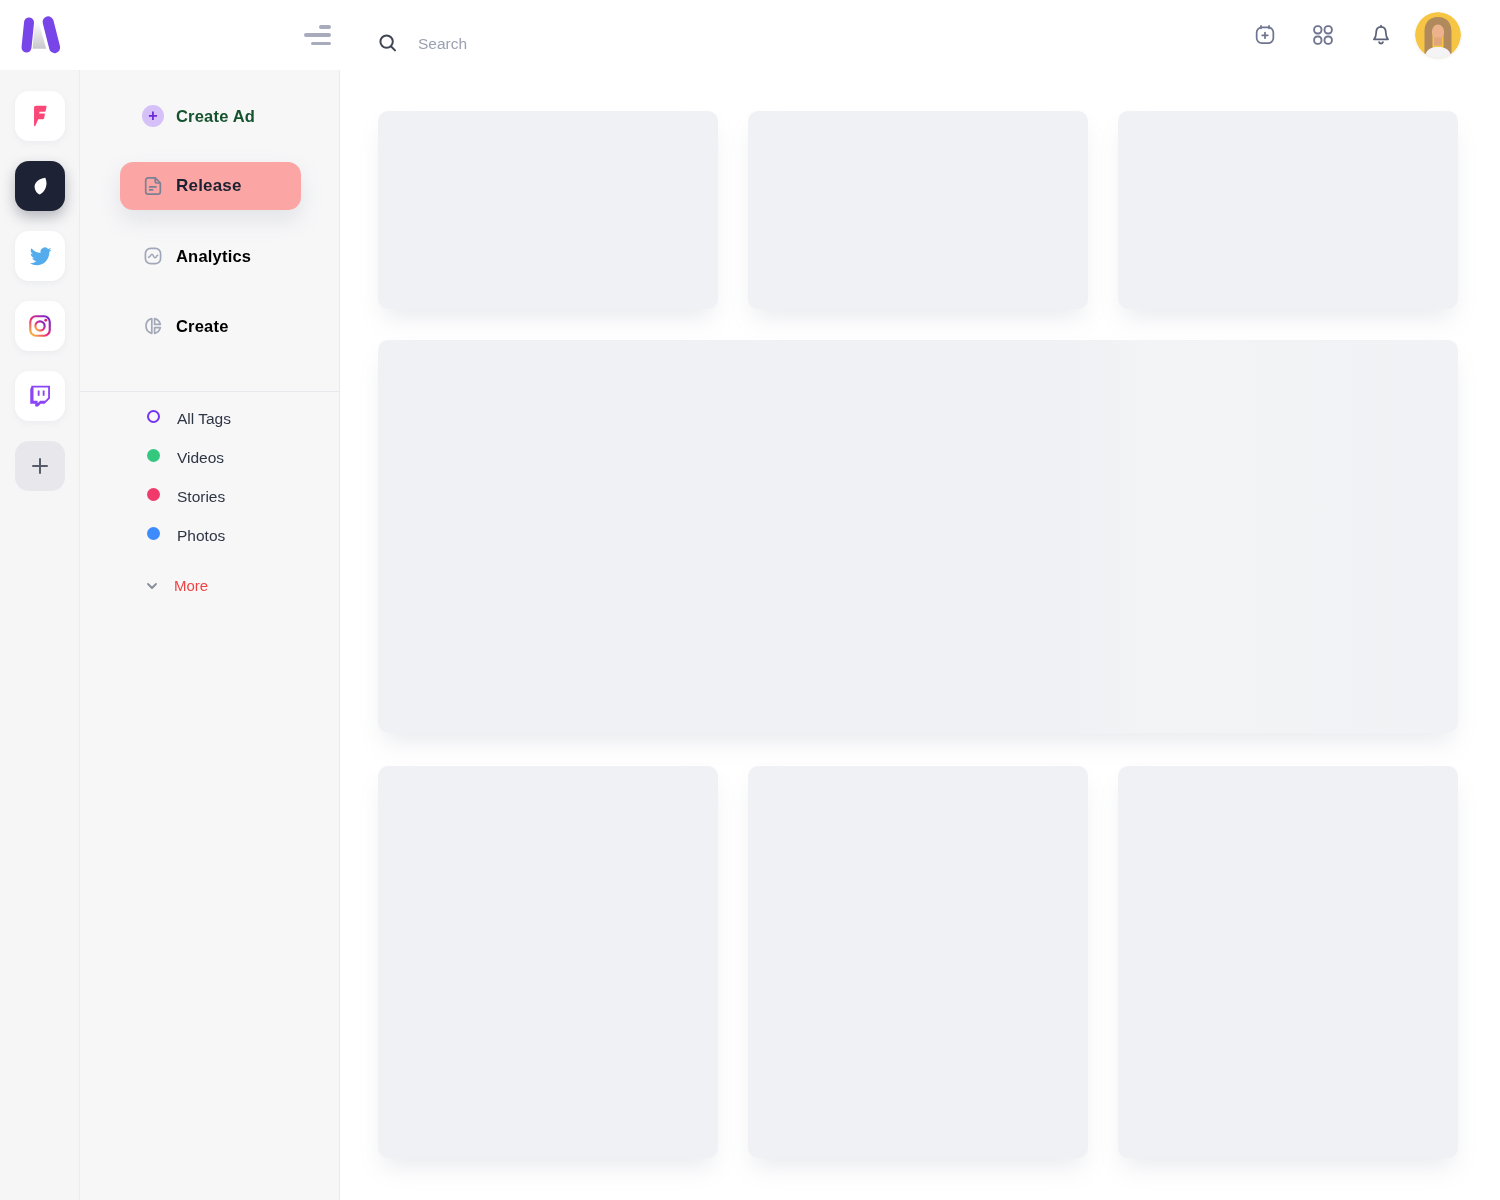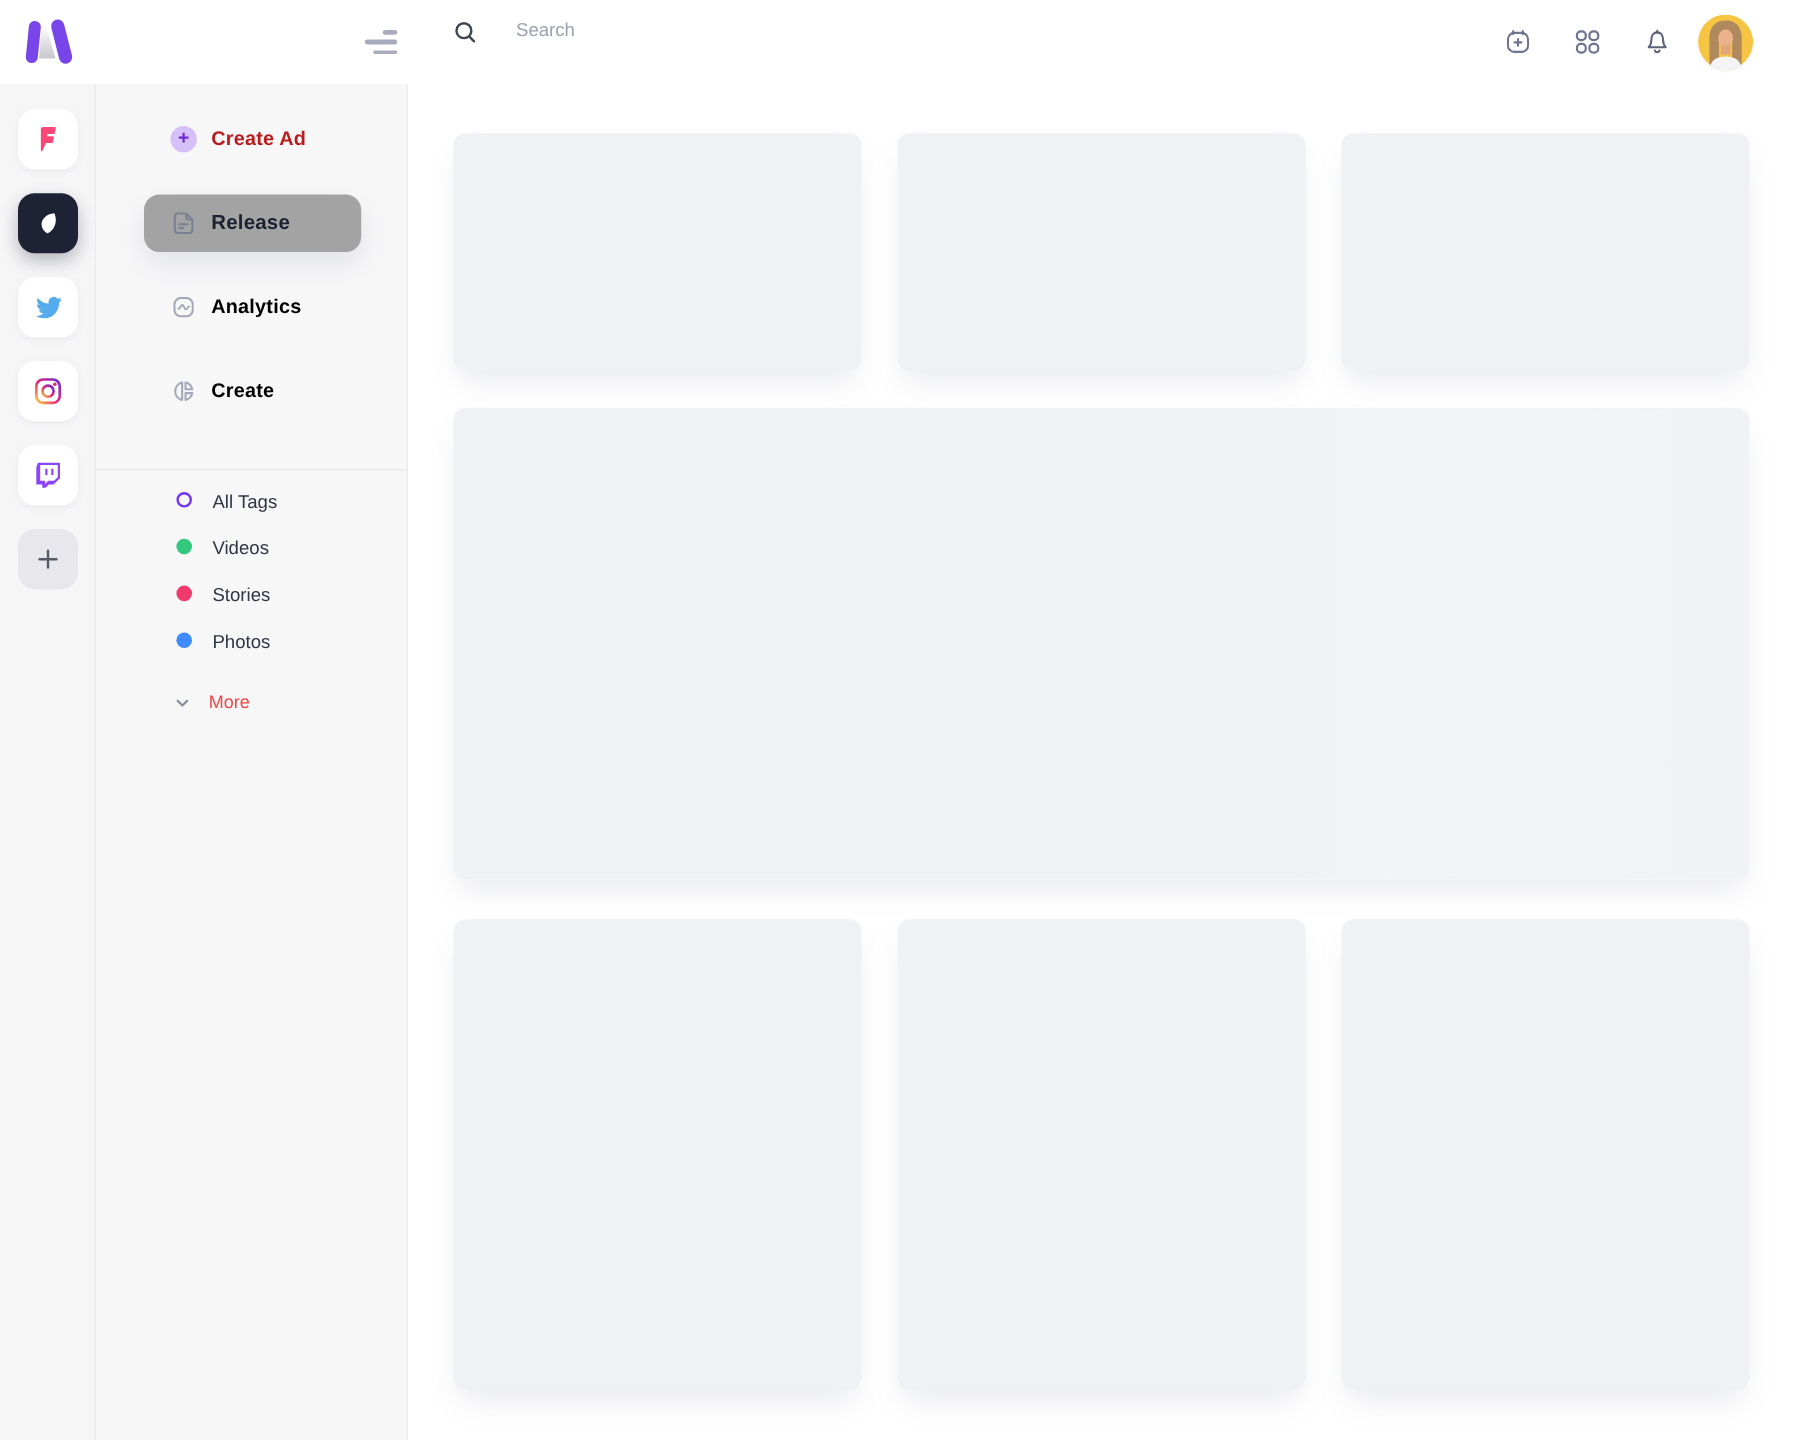--- a/index.html
+++ b/index.html
@@ -9,21 +9,21 @@
   
   .topbar { position:absolute; top:0; left:0; width:1500px; height:70px; background:#ffffff; z-index:5; }
   .logo-wrap { position:absolute; left:20px; top:14px; width:42px; height:42px; }
   .hamburger { position:absolute; left:303px; top:25px; width:28px; height:20px;
                display:flex; flex-direction:column; align-items:flex-end; justify-content:space-between; cursor:pointer; }
   .hamburger span { display:block; height:3.5px; border-radius:2px; background:#a7abbc; }
   .hamburger .b1 { width:12px; }
   .hamburger .b2 { width:27px; }
   .hamburger .b3 { width:20px; }
 
-  .search-area { position:absolute; left:378px; top:17px; width:420px; height:36px; display:flex; align-items:flex-start; gap:32px; }
+  .search-area { position:absolute; left:378px; top:17px; width:420px; height:36px; display:flex; align-items:flex-end; gap:20px; }
   .search-input { border:none; outline:none; background:transparent; font-size:15.5px; color:#2b3040; width:340px;
                   font-family:"Liberation Sans", sans-serif; }
   .search-input::placeholder { color:#9aa1b0; }
 
   .topbar-right { position:absolute; right:39px; top:0; height:70px; display:flex; align-items:center; }
   .tb-icon { width:26px; height:26px; margin-left:32px; cursor:pointer; display:block; }
   .avatar { width:46px; height:46px; border-radius:50%; overflow:hidden; margin-left:21px; cursor:pointer;
             box-shadow:0 1px 3px rgba(0,0,0,.08); }
 
   
@@ -36,22 +36,22 @@
   .rail-tile.add { background:#e8e8ec; box-shadow:none; }
   .rail-tile svg { display:block; }
 
   
   .sidebar { position:absolute; top:70px; left:80px; width:260px; height:1130px; background:#f7f7f8; border-right:1px solid #e9e9ee; z-index:3; }
   .side-row { display:flex; align-items:center; height:48px; padding-left:61px; cursor:pointer; }
   .side-row .icon-box { width:24px; height:24px; margin-right:11px; flex:0 0 24px; display:flex; align-items:center; justify-content:center; }
   .create-row { margin-top:22px; }
   .create-row .plus-circle { width:22px; height:22px; border-radius:50%; background:#d5c0f8; color:#6d28d9;
                              display:flex; align-items:center; justify-content:center; font-size:16px; font-weight:700; line-height:1; }
-  .create-row .lbl { color:#b91c1c; font-size:16.5px; font-weight:700; letter-spacing:.2px; }
-  .active-card { margin:22px 0 0 40px; width:181px; height:48px; background:#a3a3a3; border-radius:13px;
+  .create-row .lbl { color:#14532d; font-size:16.5px; font-weight:700; letter-spacing:.2px; }
+  .active-card { margin:22px 0 0 40px; width:181px; height:48px; background:#fca5a5; border-radius:13px;
                  box-shadow:0 10px 22px rgba(145,150,170,.20); display:flex; align-items:center; padding-left:21px; cursor:pointer; }
   .active-card .icon-box { width:24px; height:24px; margin-right:11px; }
   .active-card .lbl { color:#1b2130; font-size:17px; font-weight:700; letter-spacing:.2px; }
   .nav-row { margin-top:22px; }
   .nav-row .lbl { color:#000000; font-size:16.5px; font-weight:700; letter-spacing:.2px; }
   .side-divider { margin-top:41px; height:1px; background:#e7e7ec; width:100%; }
   .tags-block { padding-top:18px; }
   .tag-row { display:flex; align-items:flex-start; height:39px; padding-left:67px; cursor:pointer; }
   .tag-dot { width:13px; height:13px; border-radius:50%; margin-right:17px; flex:0 0 13px; }
   .tag-row .lbl { color:#2e3545; font-size:15.5px; font-weight:500; }

